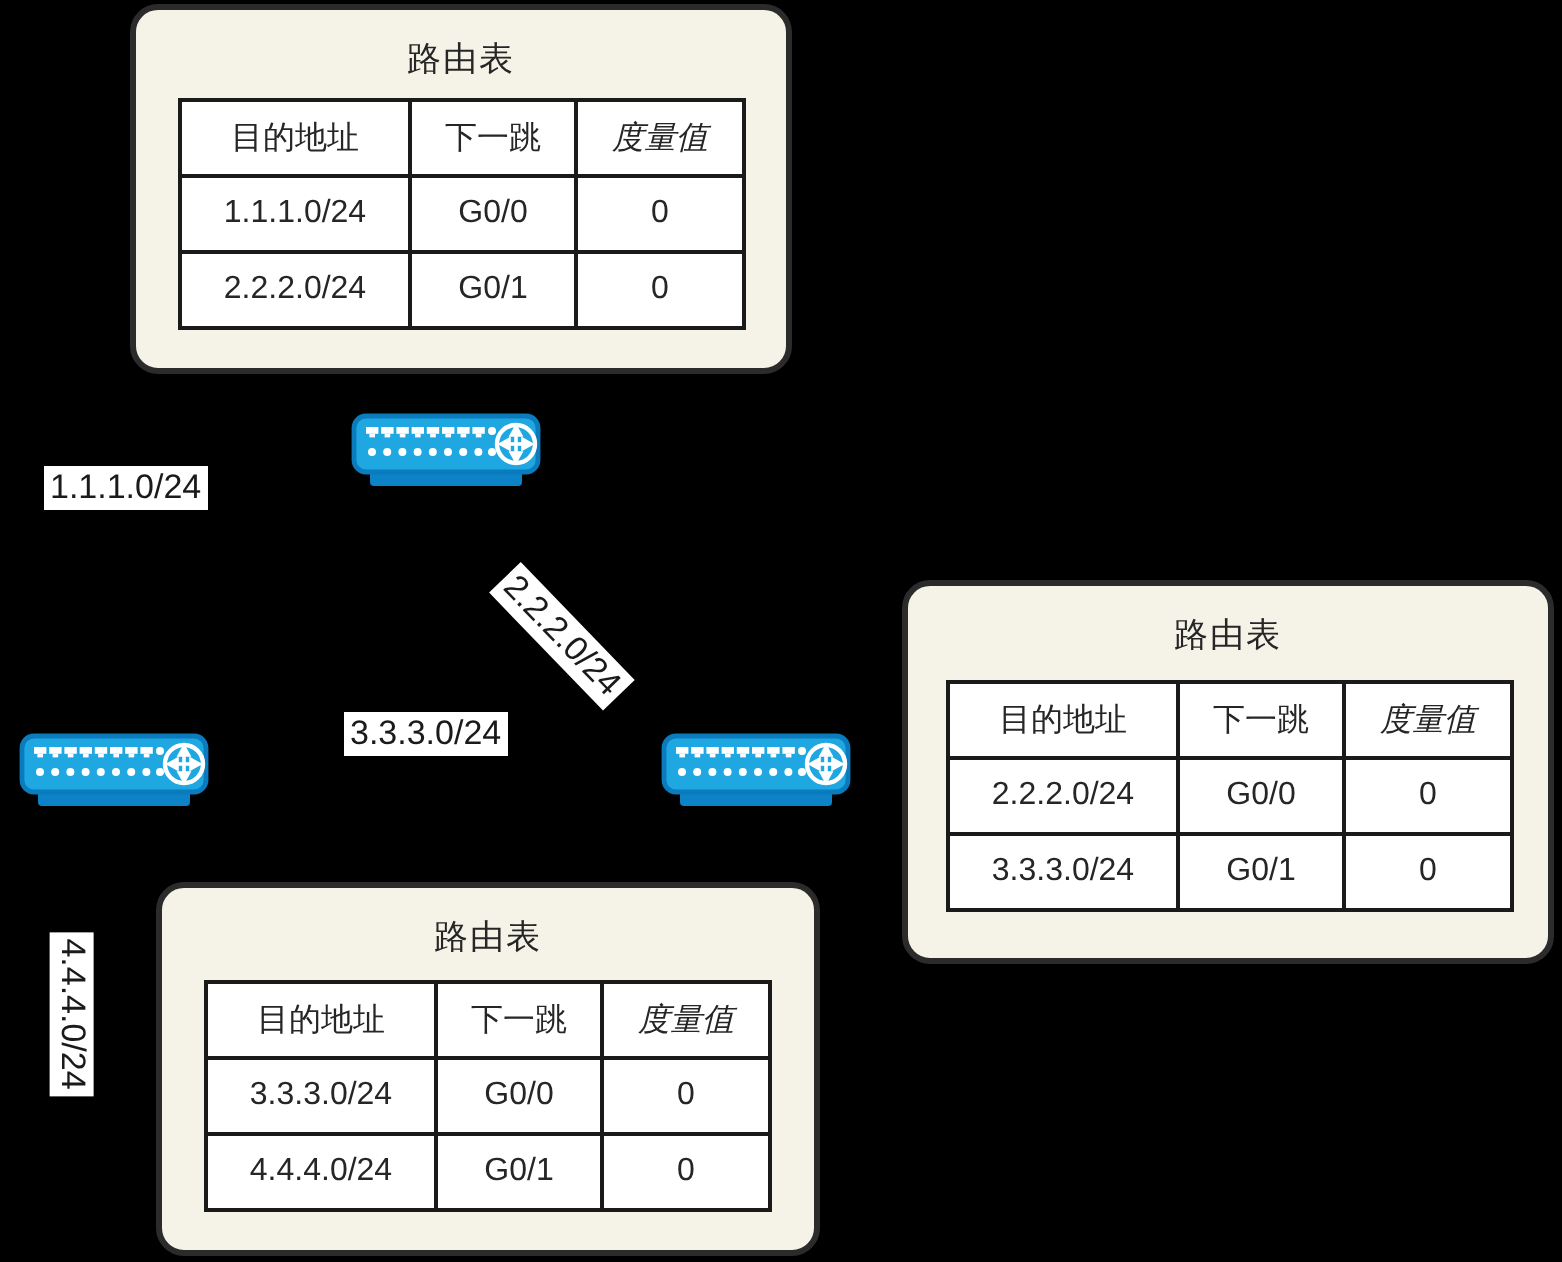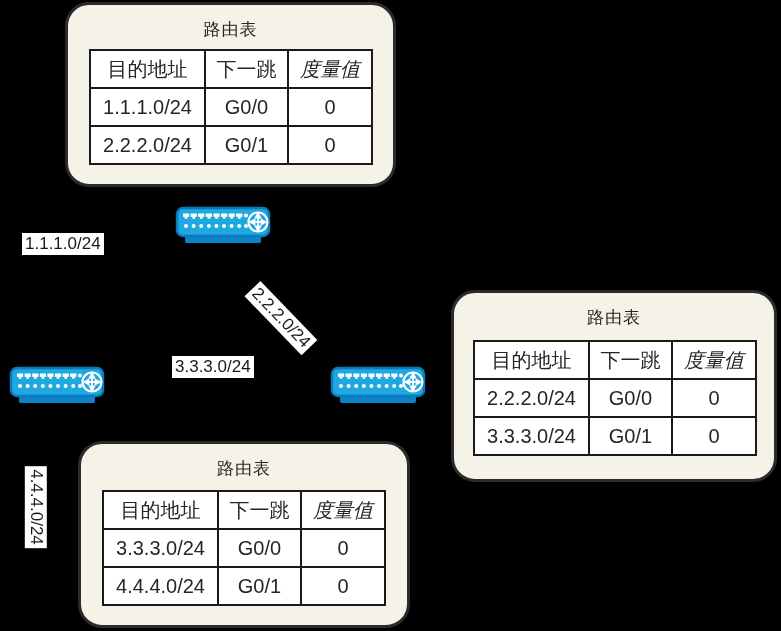--- a/index.html
+++ b/index.html
@@ -8,21 +8,21 @@
     background: #000000;
     position: relative;
     overflow: hidden;
     font-family: "Liberation Sans", "DejaVu Sans", sans-serif;
     color: #262626;
   }
   .panel {
     position: absolute;
     background: #F5F2E7;
     border: 3px solid #2B2B2B;
-    border-radius: 24px;
+    border-radius: 14px;
     box-sizing: border-box;
   }
   #panel-r1 { left: 65px;  top: 2px;   width: 331px; height: 185px; }
   #panel-r2 { left: 451px; top: 290px; width: 326px; height: 192px; }
   #panel-r3 { left: 78px;  top: 441px; width: 332px; height: 187px; }
   .panel-title {
     text-align: center;
     font-size: 17px;
     margin-top: 13px;
     color: #262626;
@@ -35,21 +35,21 @@
     table-layout: fixed;
   }
   #panel-r1 table.rt { left: 21px; top: 44px; }
   #panel-r2 table.rt { left: 19px; top: 47px; }
   #panel-r3 table.rt { left: 21px; top: 46px; }
   table.rt th, table.rt td {
     border: 2px solid #1A1A1A;
     height: 36px;
     text-align: center;
     vertical-align: middle;
-    font-size: 20px;
+    font-size: 16px;
     font-weight: normal;
     padding: 0;
     color: #262626;
   }
   .col-dst { width: 113px; }
   .col-hop { width: 81px; margin-top: 24px; }
   .col-met { width: 82px; font-style: italic; }
 
   .net-label {
     position: absolute;

